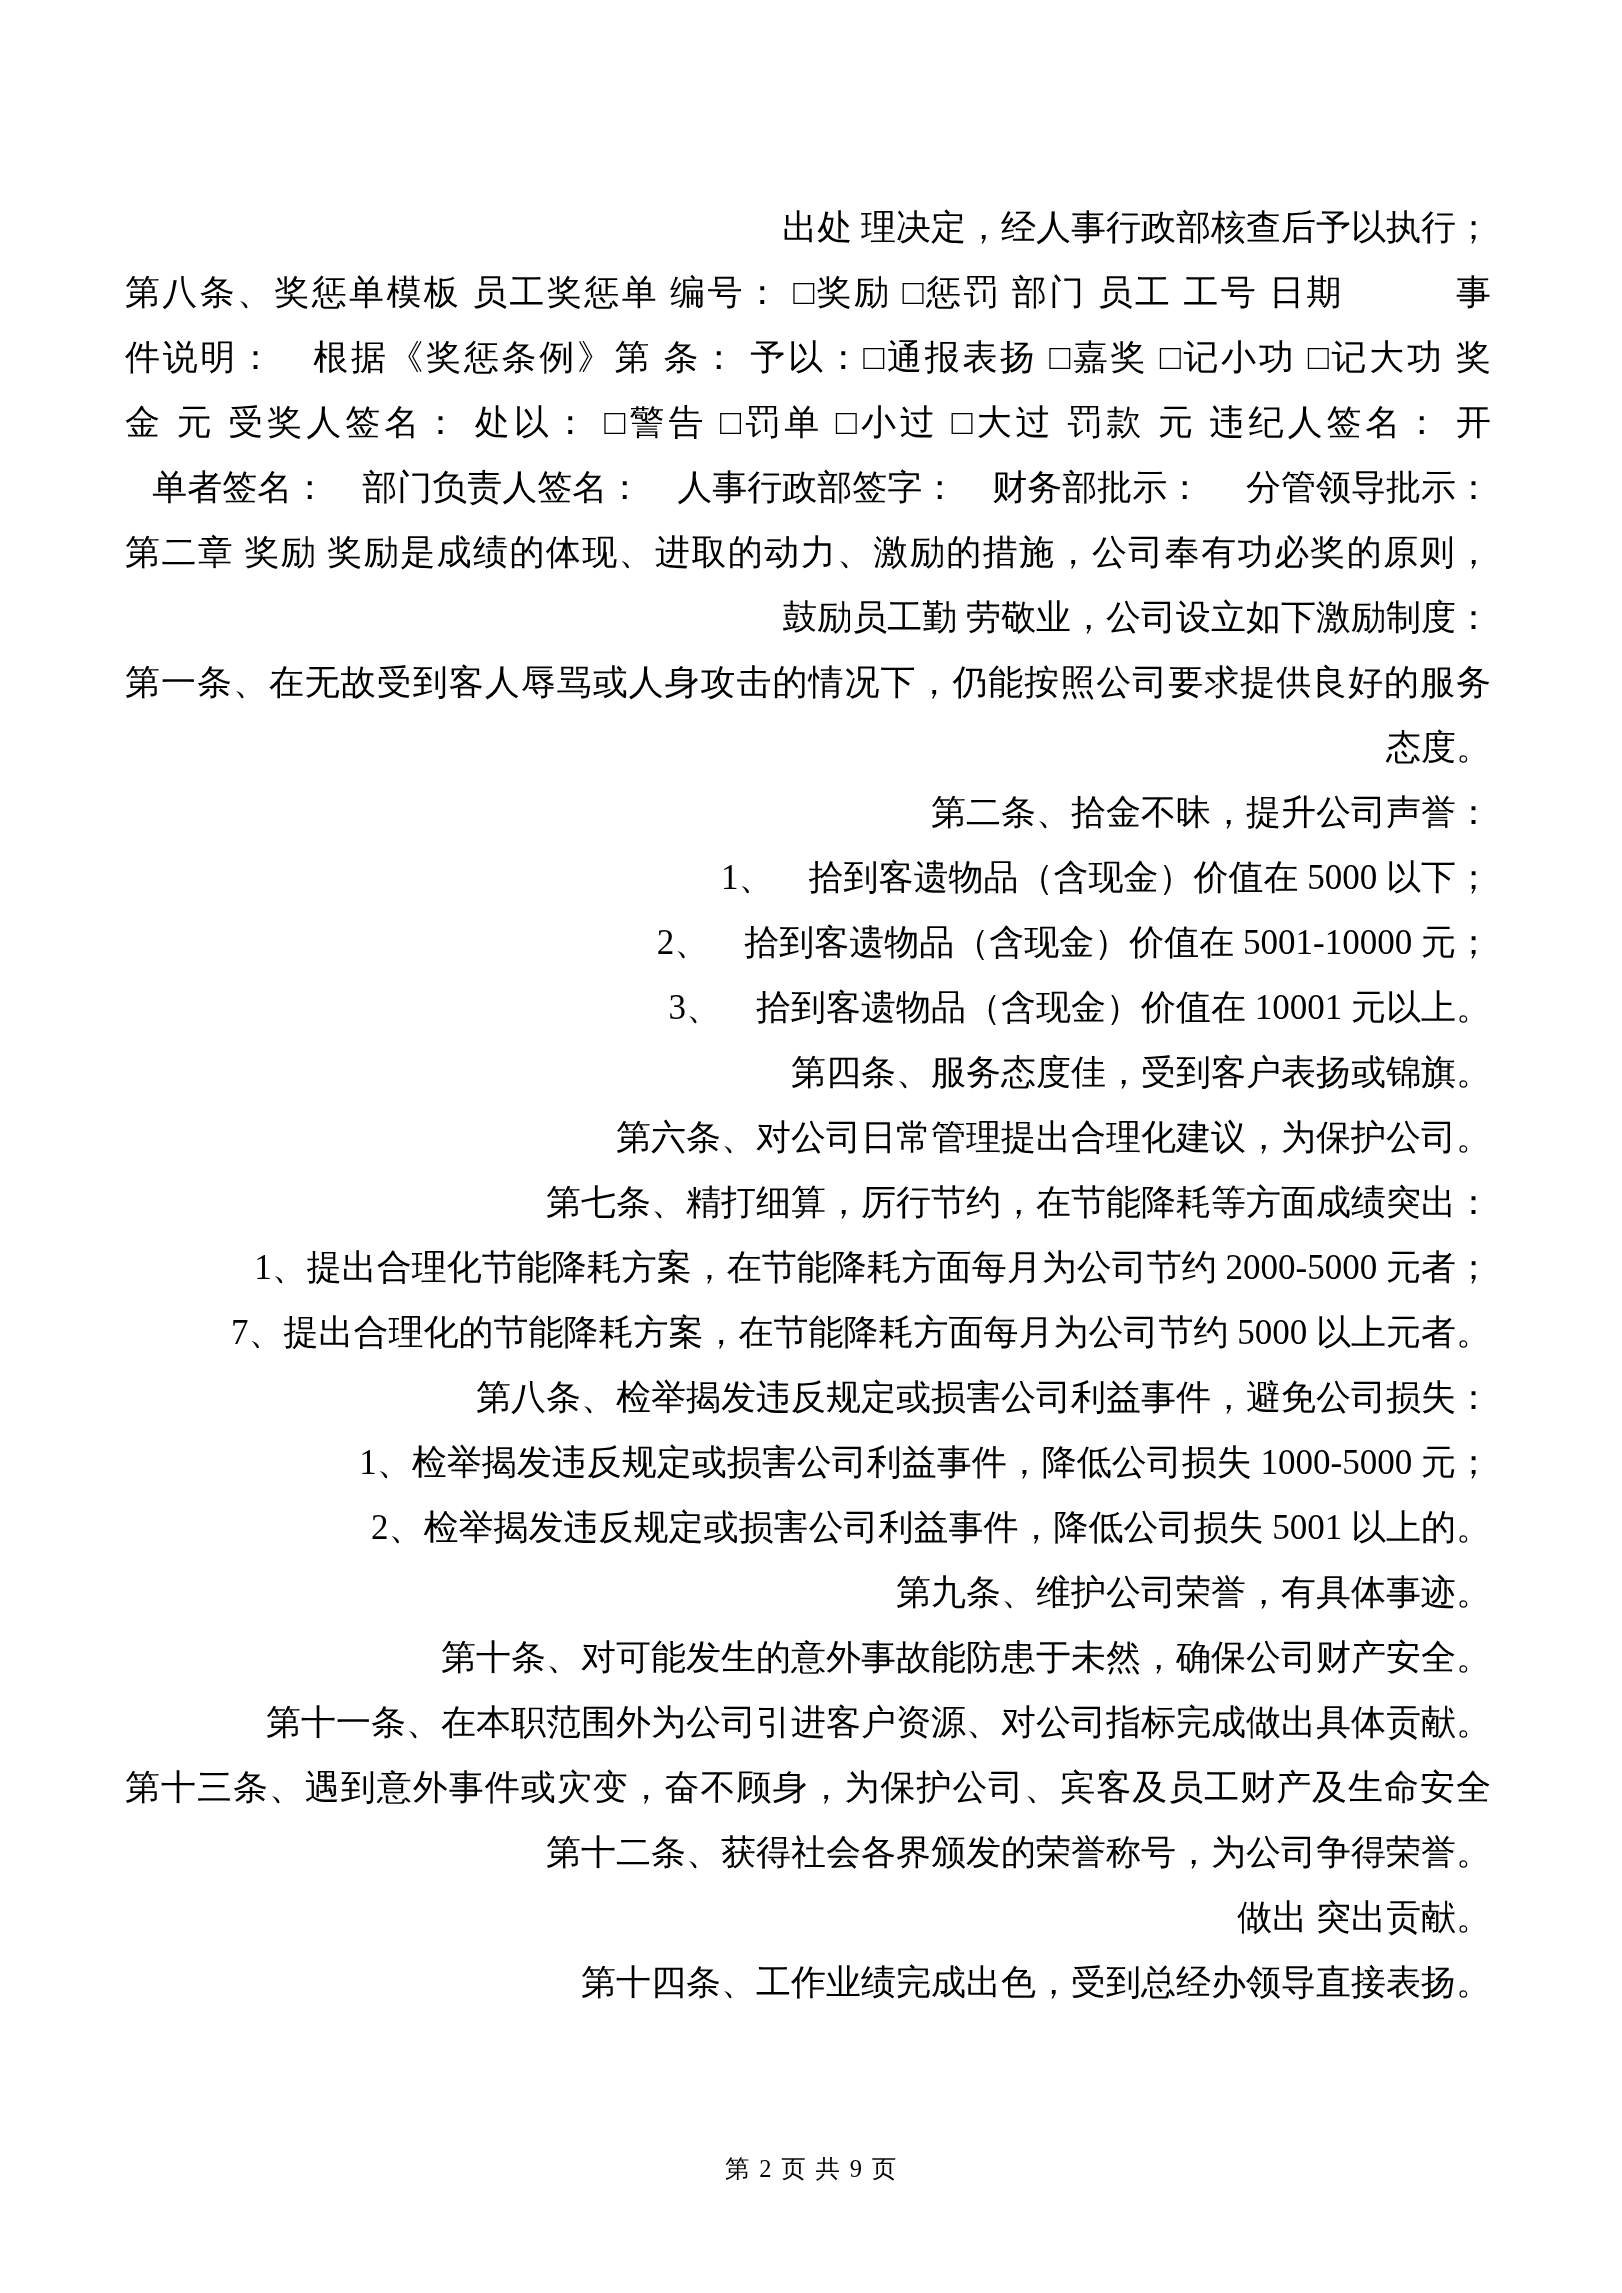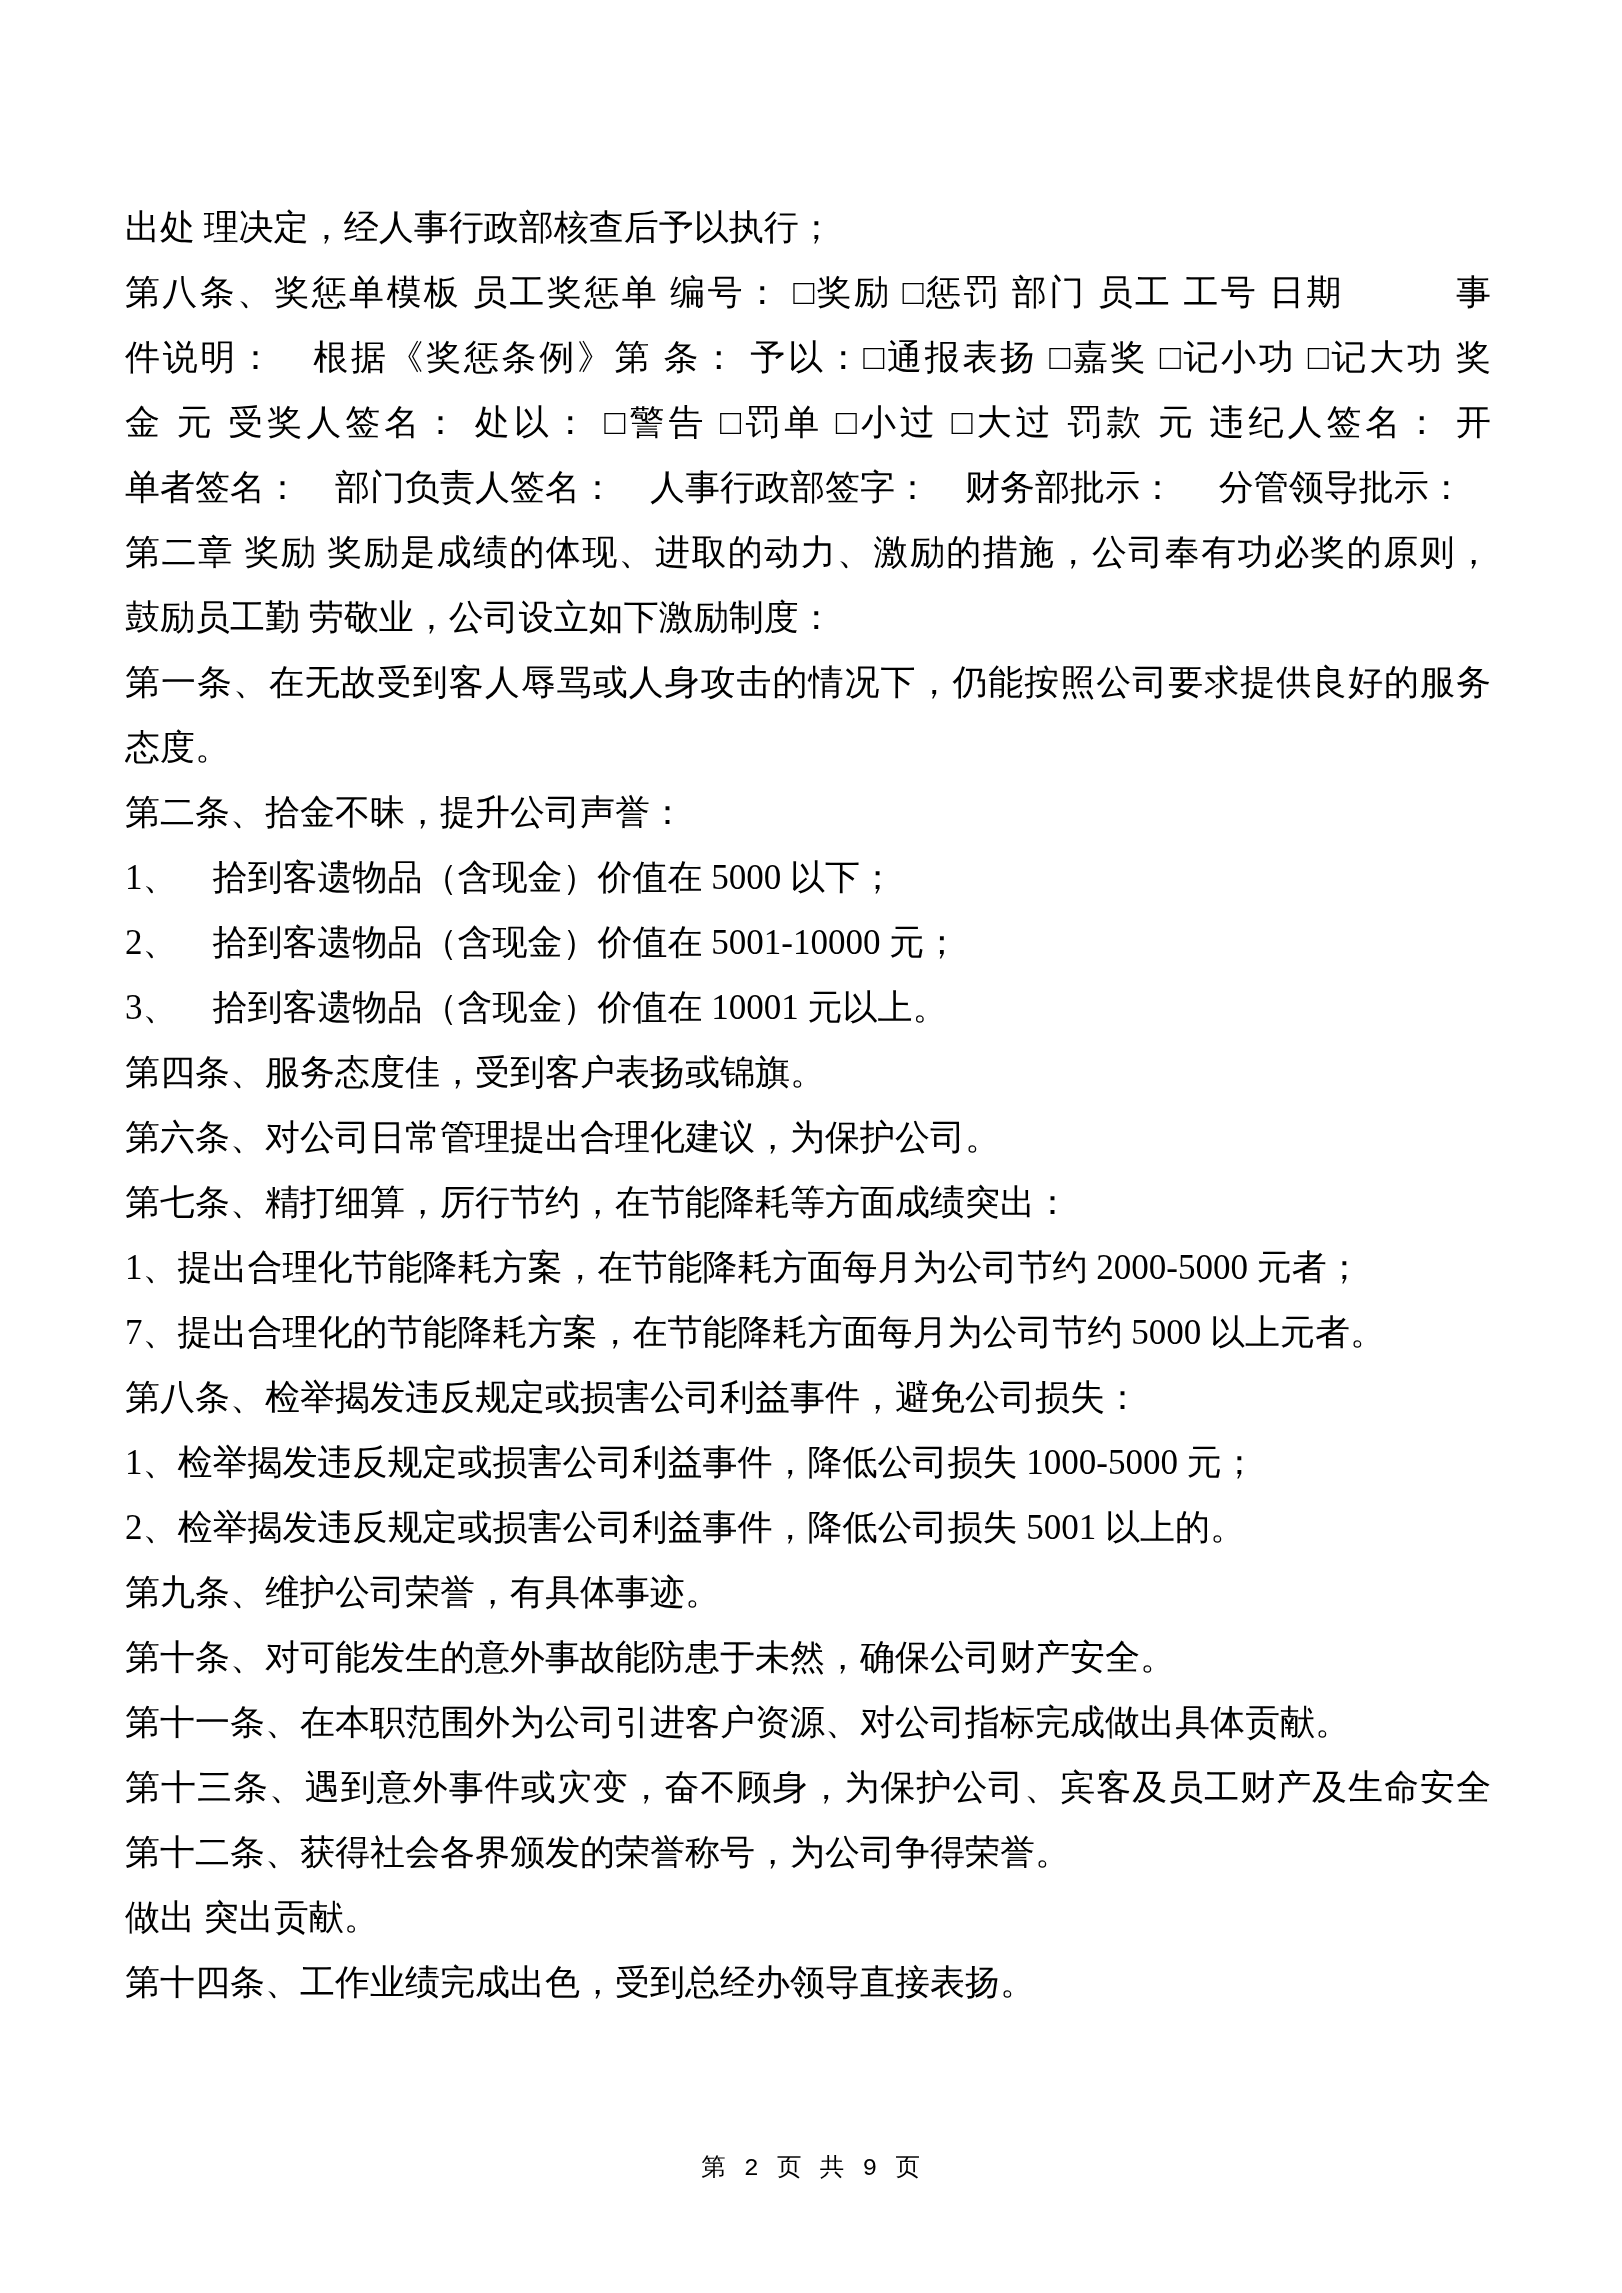--- a/index.html
+++ b/index.html
@@ -24,38 +24,37 @@
     left: 125px;
     top: 195px;
     width: 1366px;
   }
   .line {
     font-size: 35px;
     line-height: 65px;
     height: 65px;
     white-space: pre-wrap;
     overflow: hidden;
-    text-align: left;
+    text-align: right;
     color: #000000;
   }
   .line.justify {
     text-align: justify;
     text-align-last: justify;
   }
   .footer {
     position: absolute;
     top: 2151px;
     left: 0;
     width: 100%;
     text-align: center;
     font-size: 24.5px;
     line-height: 36px;
     letter-spacing: 1.8px;
     color: #000000;
-    font-family: Liberation Mono, monospace;
   }
 </style>
 </head>
 <body>
 
 <div class="page">
   <div class="content">
       <div class="line">出处 理决定，经人事行政部核查后予以执行；</div>
       <div class="line justify">第八条、奖惩单模板 员工奖惩单 编号： □奖励 □惩罚 部门 员工 工号 日期　　　事</div>
       <div class="line justify">件说明：　根据《奖惩条例》第 条： 予以：□通报表扬 □嘉奖 □记小功 □记大功 奖</div>

